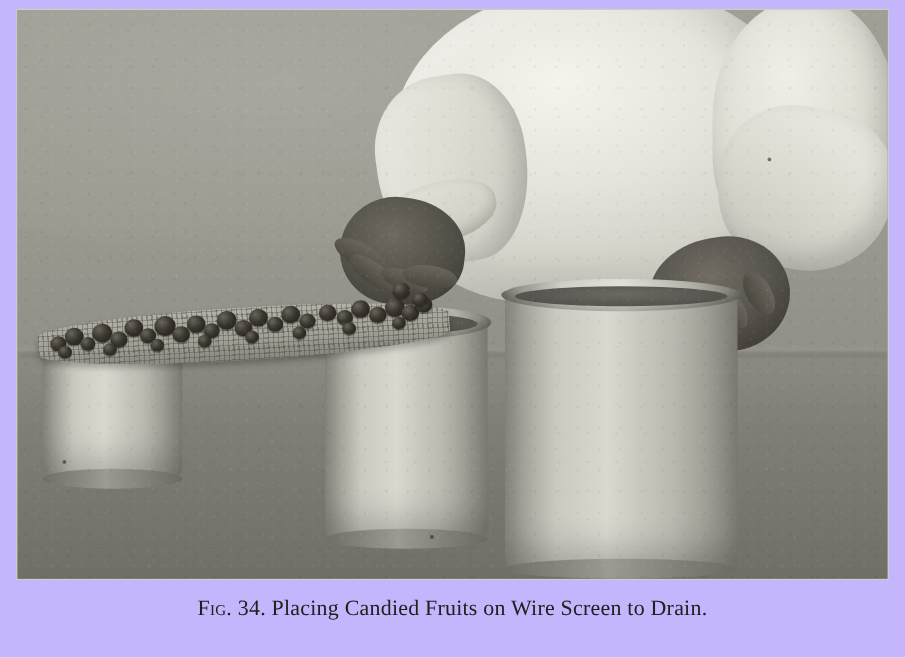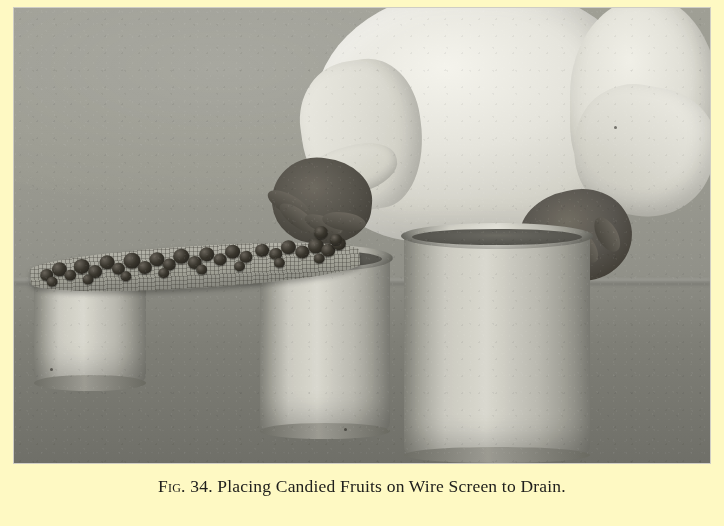--- a/index.html
+++ b/index.html
@@ -10,21 +10,21 @@
   body {
     width: 724px;
     height: 526px;
     font-family: "Liberation Serif", serif;
     overflow: hidden;
   }
   .page {
     position: relative;
     width: 724px;
     height: 526px;
-    background: #fef9c3;
+    background: #c4b5fd;
   }
 
   
   .photo-frame {
     position: absolute;
     left: 14px;
     top: 8px;
     width: 696px;
     height: 455px;
     background: #8d8d85;

